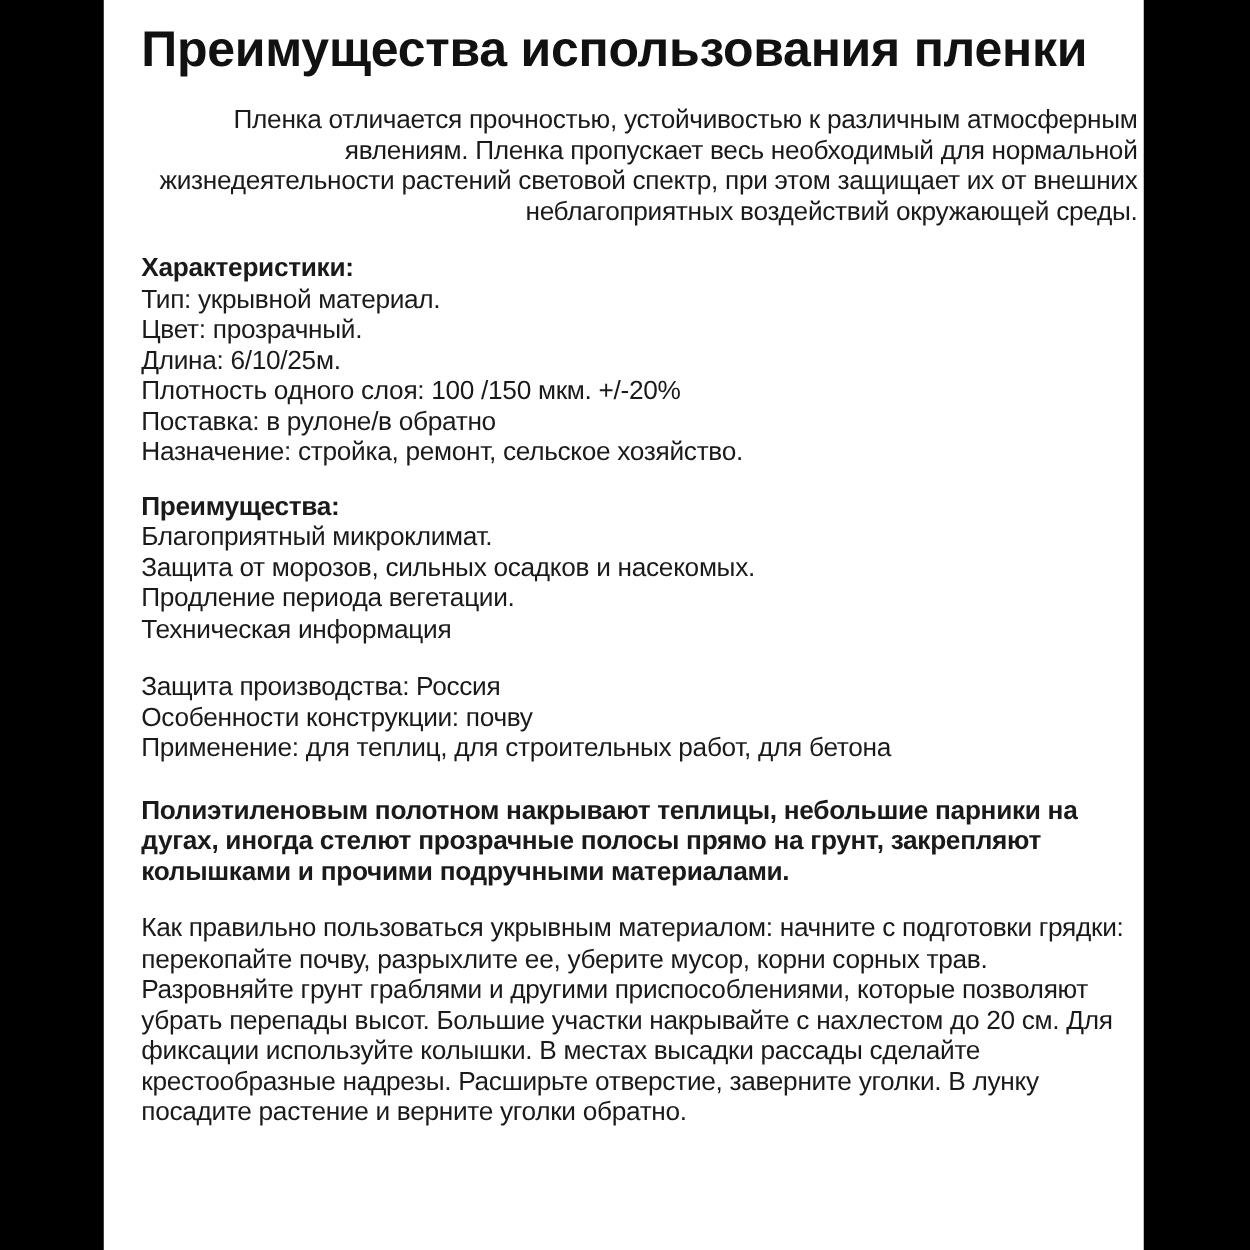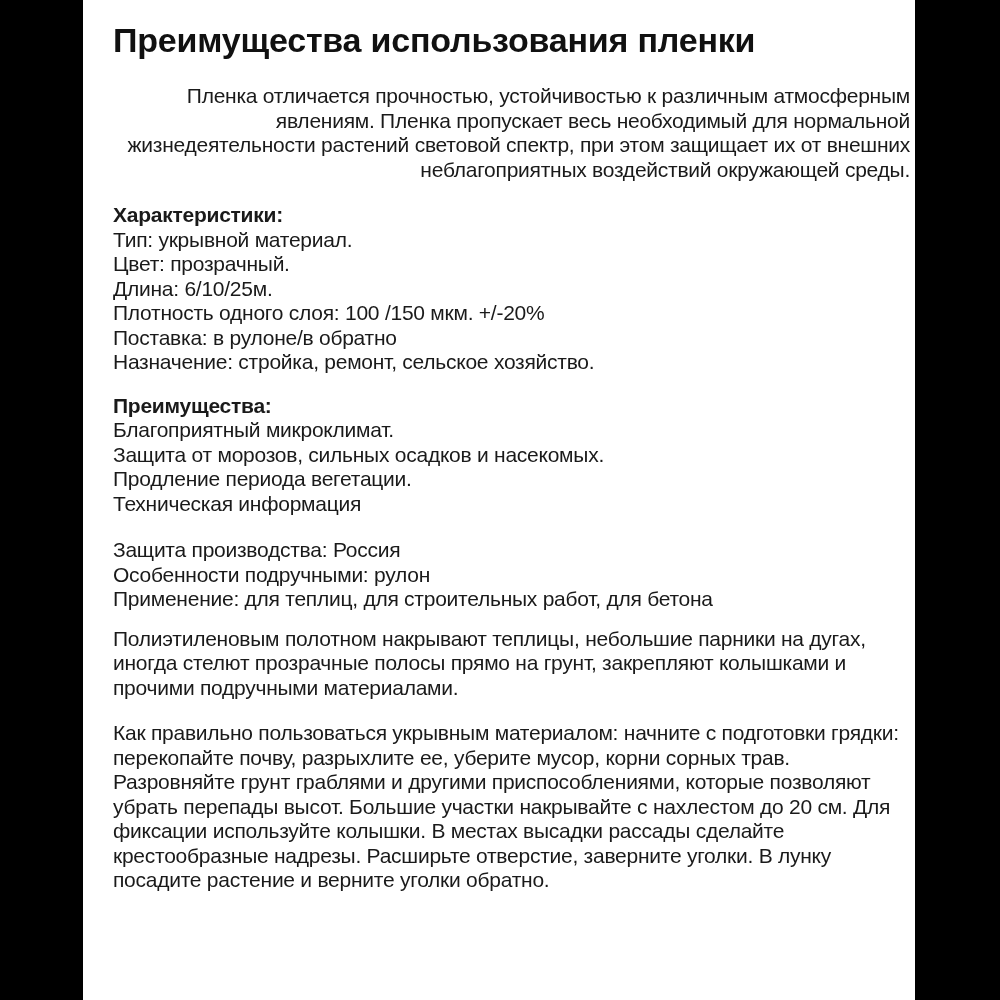--- a/index.html
+++ b/index.html
@@ -27,36 +27,36 @@
   .content {
     position: absolute;
     left: 113px;
     top: 0;
     width: 797px;
     font-size: 21px;
     line-height: 24.5px;
     letter-spacing: -0.25px;
   }
   .page-title {
-    font-size: 34px;
+    font-size: 40px;
     line-height: 36px;
     font-weight: 700;
     letter-spacing: -0.2px;
     color: #111111;
     margin: 22px 0 0 0;
   }
   p, .line, .sec-heading { margin: 0; }
   .sec-heading { font-weight: 700; }
   b { font-weight: 400; }
 
   .mt-intro   { margin-top: 26px; text-align: right; }
   .mt-char    { margin-top: 21px; }
   .mt-adv     { margin-top: 19px; }
   .mt-tech    { margin-top: 22px; }
-  .mt-usage   { margin-top: 15px; }
+  .mt-usage   { margin-top: 25px; font-weight: bold; }
   .mt-howto   { margin-top: 21px; }
 </style>
 </head>
 <body>
 
 <div class="side-bar left"></div>
 <div class="side-bar right"></div>
 
 <div class="content">
 
@@ -77,21 +77,21 @@
   <div>
     <div class="sec-heading mt-adv">Преимущества:</div>
     <div class="line">Благоприятный микроклимат.</div>
     <div class="line">Защита от морозов, сильных осадков и насекомых.</div>
     <div class="line">Продление периода вегетации.</div>
     <div class="line">Техническая информация</div>
   </div>
 
   <div class="mt-tech">
     <div class="line">Защита производства: Россия</div>
-    <div class="line">Особенности подручными: рулон</div>
+    <div class="line">Особенности конструкции: почву</div>
     <div class="line">Применение: для теплиц, для строительных работ, для бетона</div>
   </div>
 
   <p class="mt-usage">Полиэтиленовым полотном накрывают теплицы, небольшие парники на дугах, иногда стелют прозрачные полосы прямо на грунт, закрепляют колышками и прочими подручными материалами.</p>
 
   <p class="mt-howto"><b>Как правильно пользоваться укрывным материалом</b><span>: начните с подготовки грядки: перекопайте почву, разрыхлите ее, уберите мусор, корни сорных трав. Разровняйте грунт граблями и другими приспособлениями, которые позволяют убрать перепады высот. Большие участки накрывайте с нахлестом до 20 см. Для фиксации используйте колышки. В местах высадки рассады сделайте крестообразные надрезы. Расширьте отверстие, заверните уголки. В лунку посадите растение и верните уголки обратно.</span></p>
 
 </div>
 
 </body></html>

